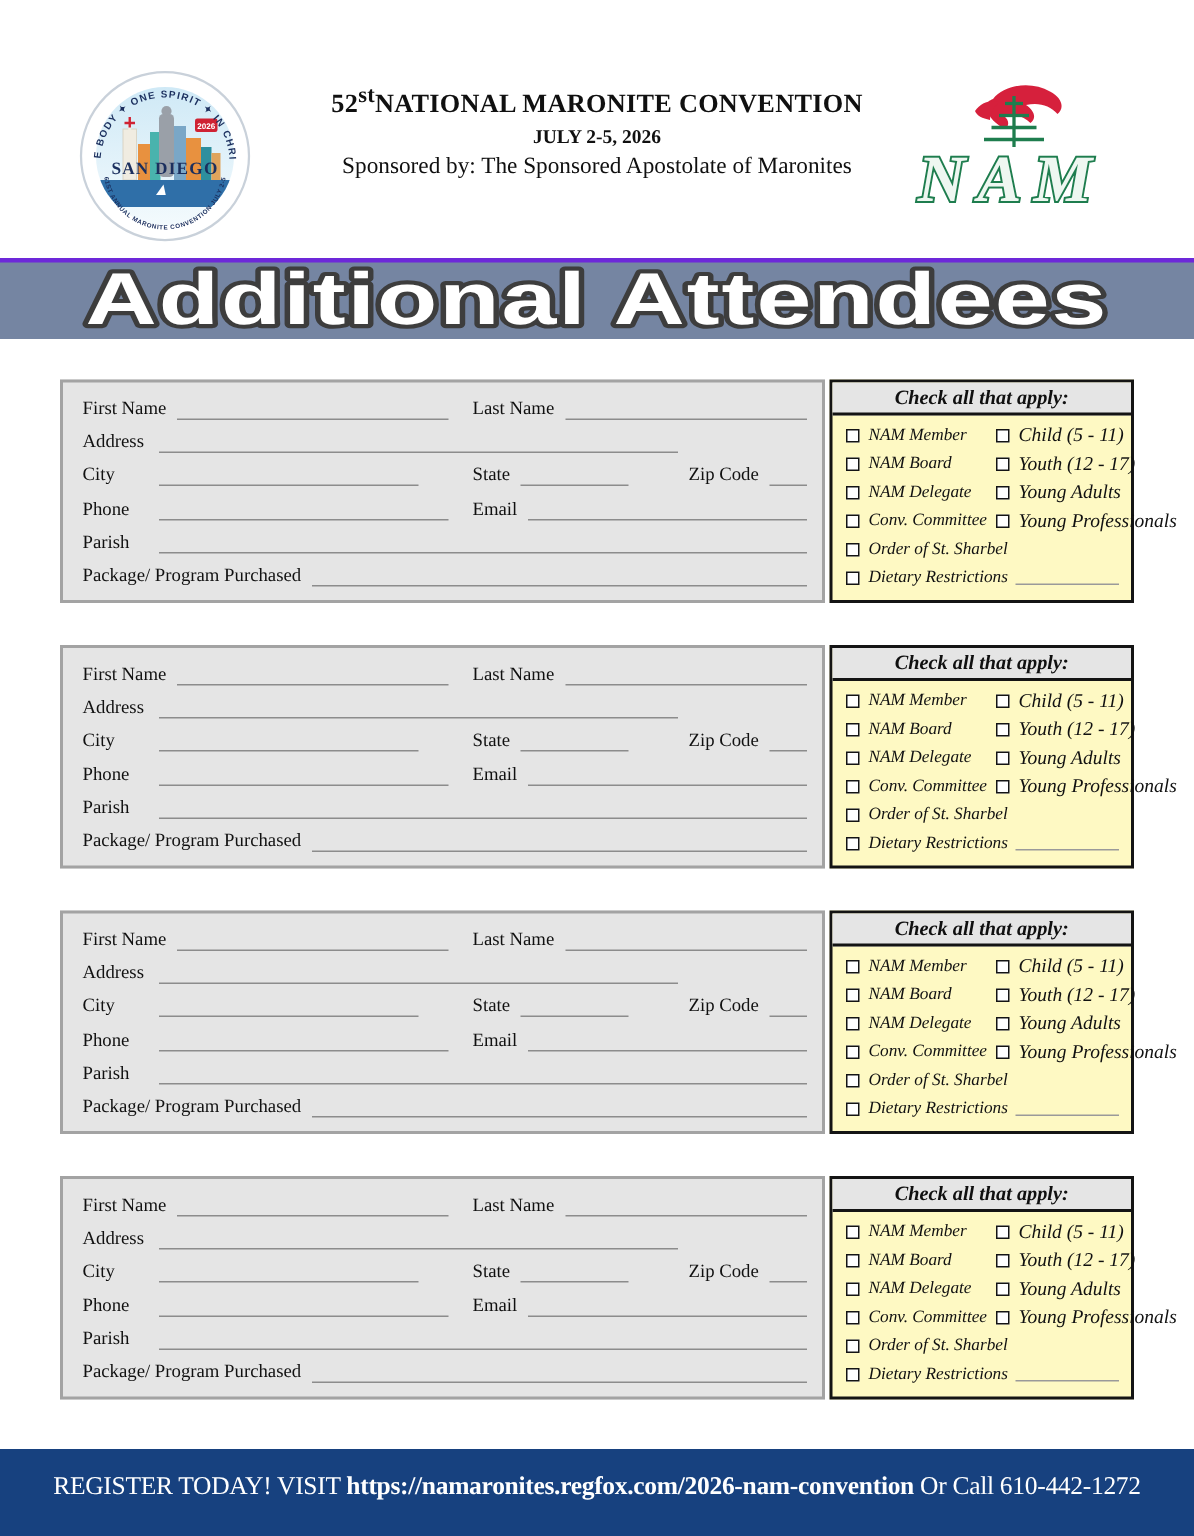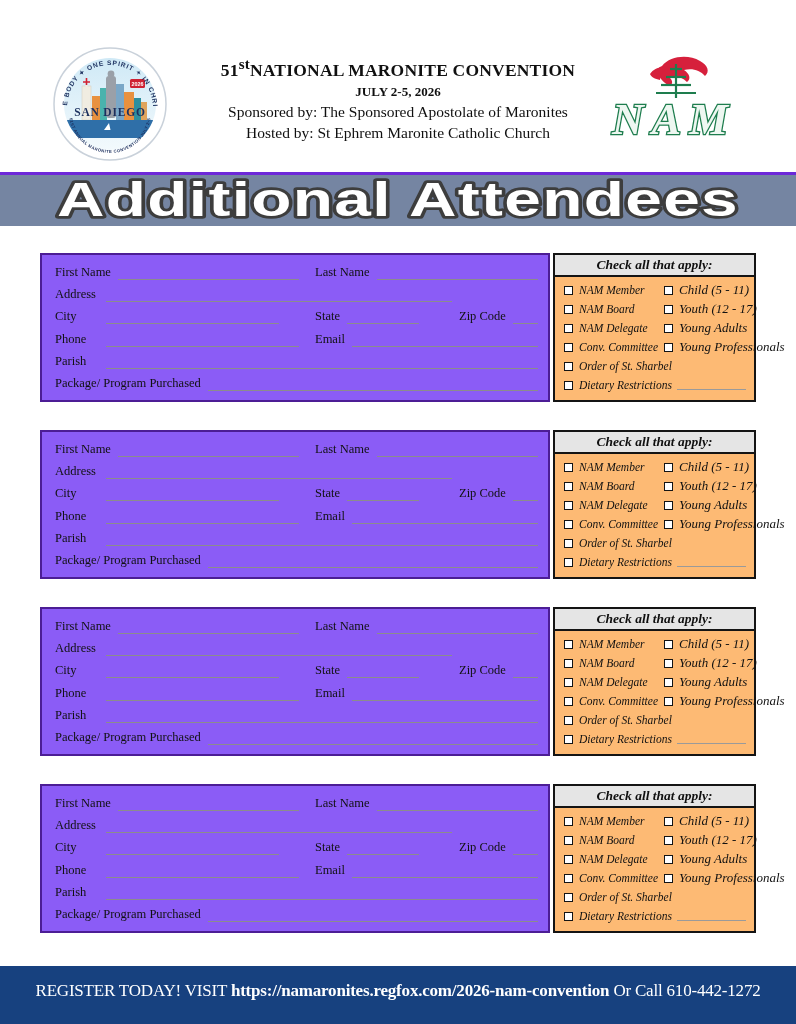--- a/index.html
+++ b/index.html
@@ -20,24 +20,24 @@
   .nam-logo { position: absolute; right: 52px; top: 12px; width: 140px; height: 92px; }
 
   
   .banner { position: absolute; top: 172px; left: 0; width: 796px; height: 54px;
             background: #7585a2; border-top: 3px solid #6d28d9; }
   .banner svg { display: block; width: 100%; height: 100%; }
 
   
   .blocks { position: absolute; top: 253px; left: 40px; width: 716px; }
   .block { display: flex; height: 149px; margin-bottom: 28px; align-items: stretch; }
-  .block-main { width: 510px; border: 2px solid #4c1d95; background: #8b5cf6;
+  .block-main { width: 510px; border: 2px solid #a3a3a3; background: #e5e5e5;
                 padding: 5px 10px 9px 13px;
                 display: flex; flex-direction: column; justify-content: space-between; }
-  .block-panel { width: 203px; margin-left: 3px; border: 2px solid #141414; background: #fdba74;
+  .block-panel { width: 203px; margin-left: 3px; border: 2px solid #141414; background: #fef9c3;
                  display: flex; flex-direction: column; }
 
   .frow { display: flex; align-items: flex-end; height: 20px; font-size: 12.5px; color: #111; }
   .lbl { white-space: nowrap; margin-right: 7px; }
   .lbl-w { min-width: 44px; }
   .col1 { display: flex; align-items: flex-end; width: 252px; flex: none; margin-right: 8px; }
   .col2 { display: flex; align-items: flex-end; flex: 1; }
   .fline { flex: 1; border-bottom: 1px solid #8c8c8c; height: 13px; }
   .fline.end8   { margin-right: 8px; }
   .fline.end28  { margin-right: 28px; }
@@ -109,24 +109,23 @@
       <text font-size="6.6" font-weight="bold" fill="#1b2f5e" letter-spacing="0.9" font-family="Liberation Sans, sans-serif">
         <textPath href="#arcTop" startOffset="50%" text-anchor="middle">ONE BODY ✦ ONE SPIRIT ✦ IN CHRIST</textPath>
       </text>
       <text x="58" y="70" text-anchor="middle" font-size="11.5" font-weight="bold" fill="#1b2f5e" letter-spacing="0.8" font-family="Liberation Serif, serif">SAN DIEGO</text>
       <text font-size="4.2" font-weight="bold" fill="#1b2f5e" letter-spacing="0.4" font-family="Liberation Sans, sans-serif">
         <textPath href="#arcBot" startOffset="50%" text-anchor="middle">61ST ANNUAL MARONITE CONVENTION JULY 2-5</textPath>
       </text>
     </svg>
 
     <div class="title-block">
-      <div class="title-line1"><span>51</span><sup>st</sup><span>NATIONAL MARONITE CONVENTION</span></div>
+      <div class="title-line1"><span>52</span><sup>st</sup><span>NATIONAL MARONITE CONVENTION</span></div>
       <div class="title-line2">JULY 2-5, 2026</div>
       <div class="title-line3">Sponsored by: The Sponsored Apostolate of Maronites</div>
-      <div class="title-line4">Hosted by: St Ephrem Maronite Catholic Church</div>
     </div>
 
     <svg class="nam-logo" viewBox="0 0 140 92">
       <g>
         <path d="M58 14 C66 4 84 2 96 9 C104 13 106 20 101 24 C96 18 88 16 80 18
                  C86 22 87 27 83 30 C78 25 71 23 65 25 C69 28 69 32 66 34
                  C60 31 55 26 54 21 C53 17 55 15 58 14 Z" fill="#d6203c"></path>
         <path d="M46 22 C50 16 57 14 62 16 C58 20 56 24 56 28 C51 27 47 25 46 22 Z" fill="#d6203c"></path>
       </g>
       <g stroke="#1e7d4e" stroke-width="2.2">

